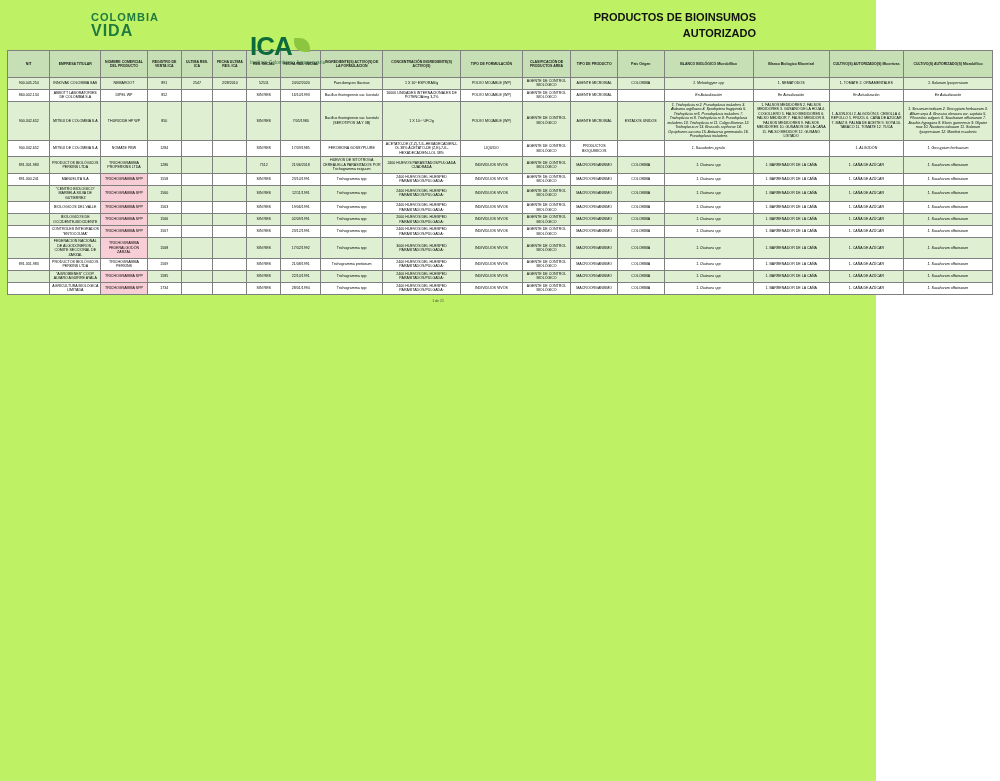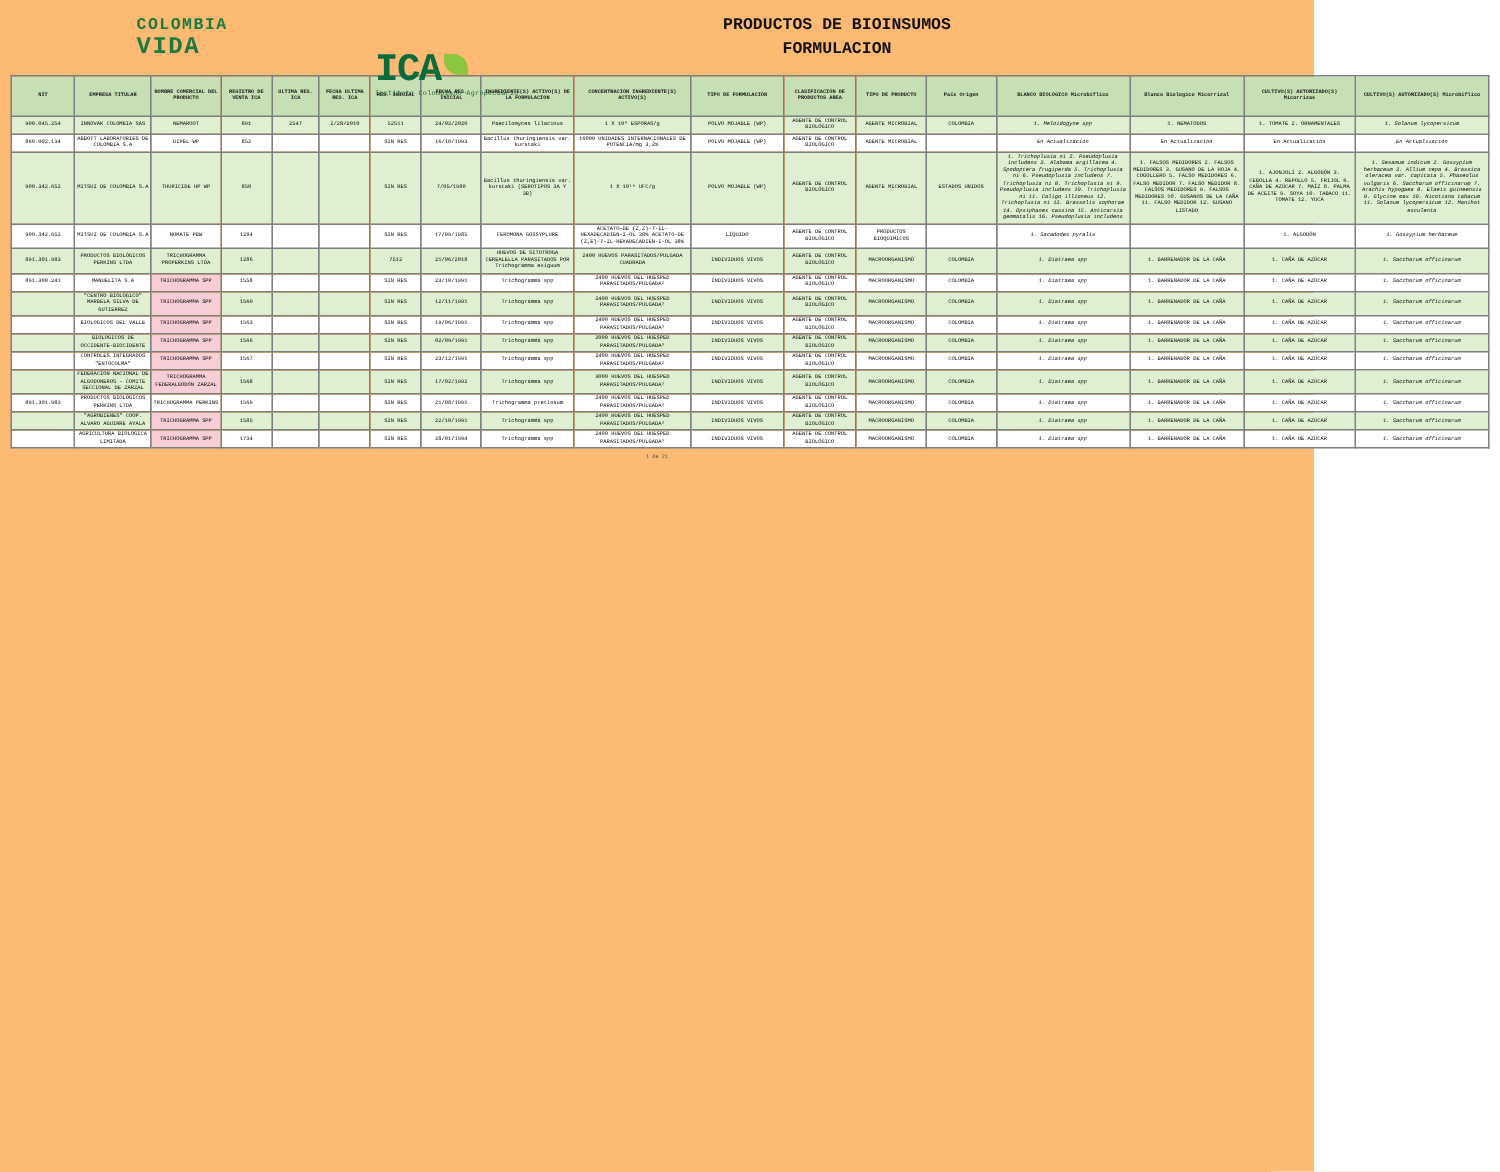--- a/index.html
+++ b/index.html
@@ -10,22 +10,21 @@
   body {
     width: 1000px;
     height: 781px;
     font-family: "Liberation Sans", sans-serif;
     overflow: hidden;
   }
   #page {
     position: relative;
     width: 876px;
     height: 781px;
-    background: #fdba74;
-    font-family: Liberation Mono, monospace;
+    background: #bef264;
   }
 
   
   .header {
     display: flex;
     align-items: center;
     height: 46px;
     padding: 2px 0 2px 0;
   }
   .logo-colombia {
@@ -87,21 +86,21 @@
     vertical-align: 3px;
   }
   .logo-ica .ica-sub {
     font-size: 4.5px;
     color: #2b6b3a;
     letter-spacing: .2px;
     margin-top: 2px;
   }
   .doc-title {
     flex: 1;
-    text-align: center;
+    text-align: right;
     margin-right: 120px;
   }
   .doc-title div {
     font-size: 11px;
     font-weight: bold;
     color: #111;
     line-height: 1.5;
   }
 
   
@@ -161,21 +160,21 @@
 
     <div class="logo-ica">
       <div>
         <span class="ica-main">ICA</span><span class="ica-leaf"></span>
       </div>
       <div class="ica-sub">Instituto Colombiano Agropecuario</div>
     </div>
 
     <div class="doc-title">
       <div>PRODUCTOS DE BIOINSUMOS</div>
-      <div>FORMULACION</div>
+      <div>AUTORIZADO</div>
     </div>
   </div>
 
   <table class="reg">
     <colgroup>
       <col style="width:40px">
         <col style="width:48px">
         <col style="width:44px">
       <col style="width:32px">
         <col style="width:30px">

